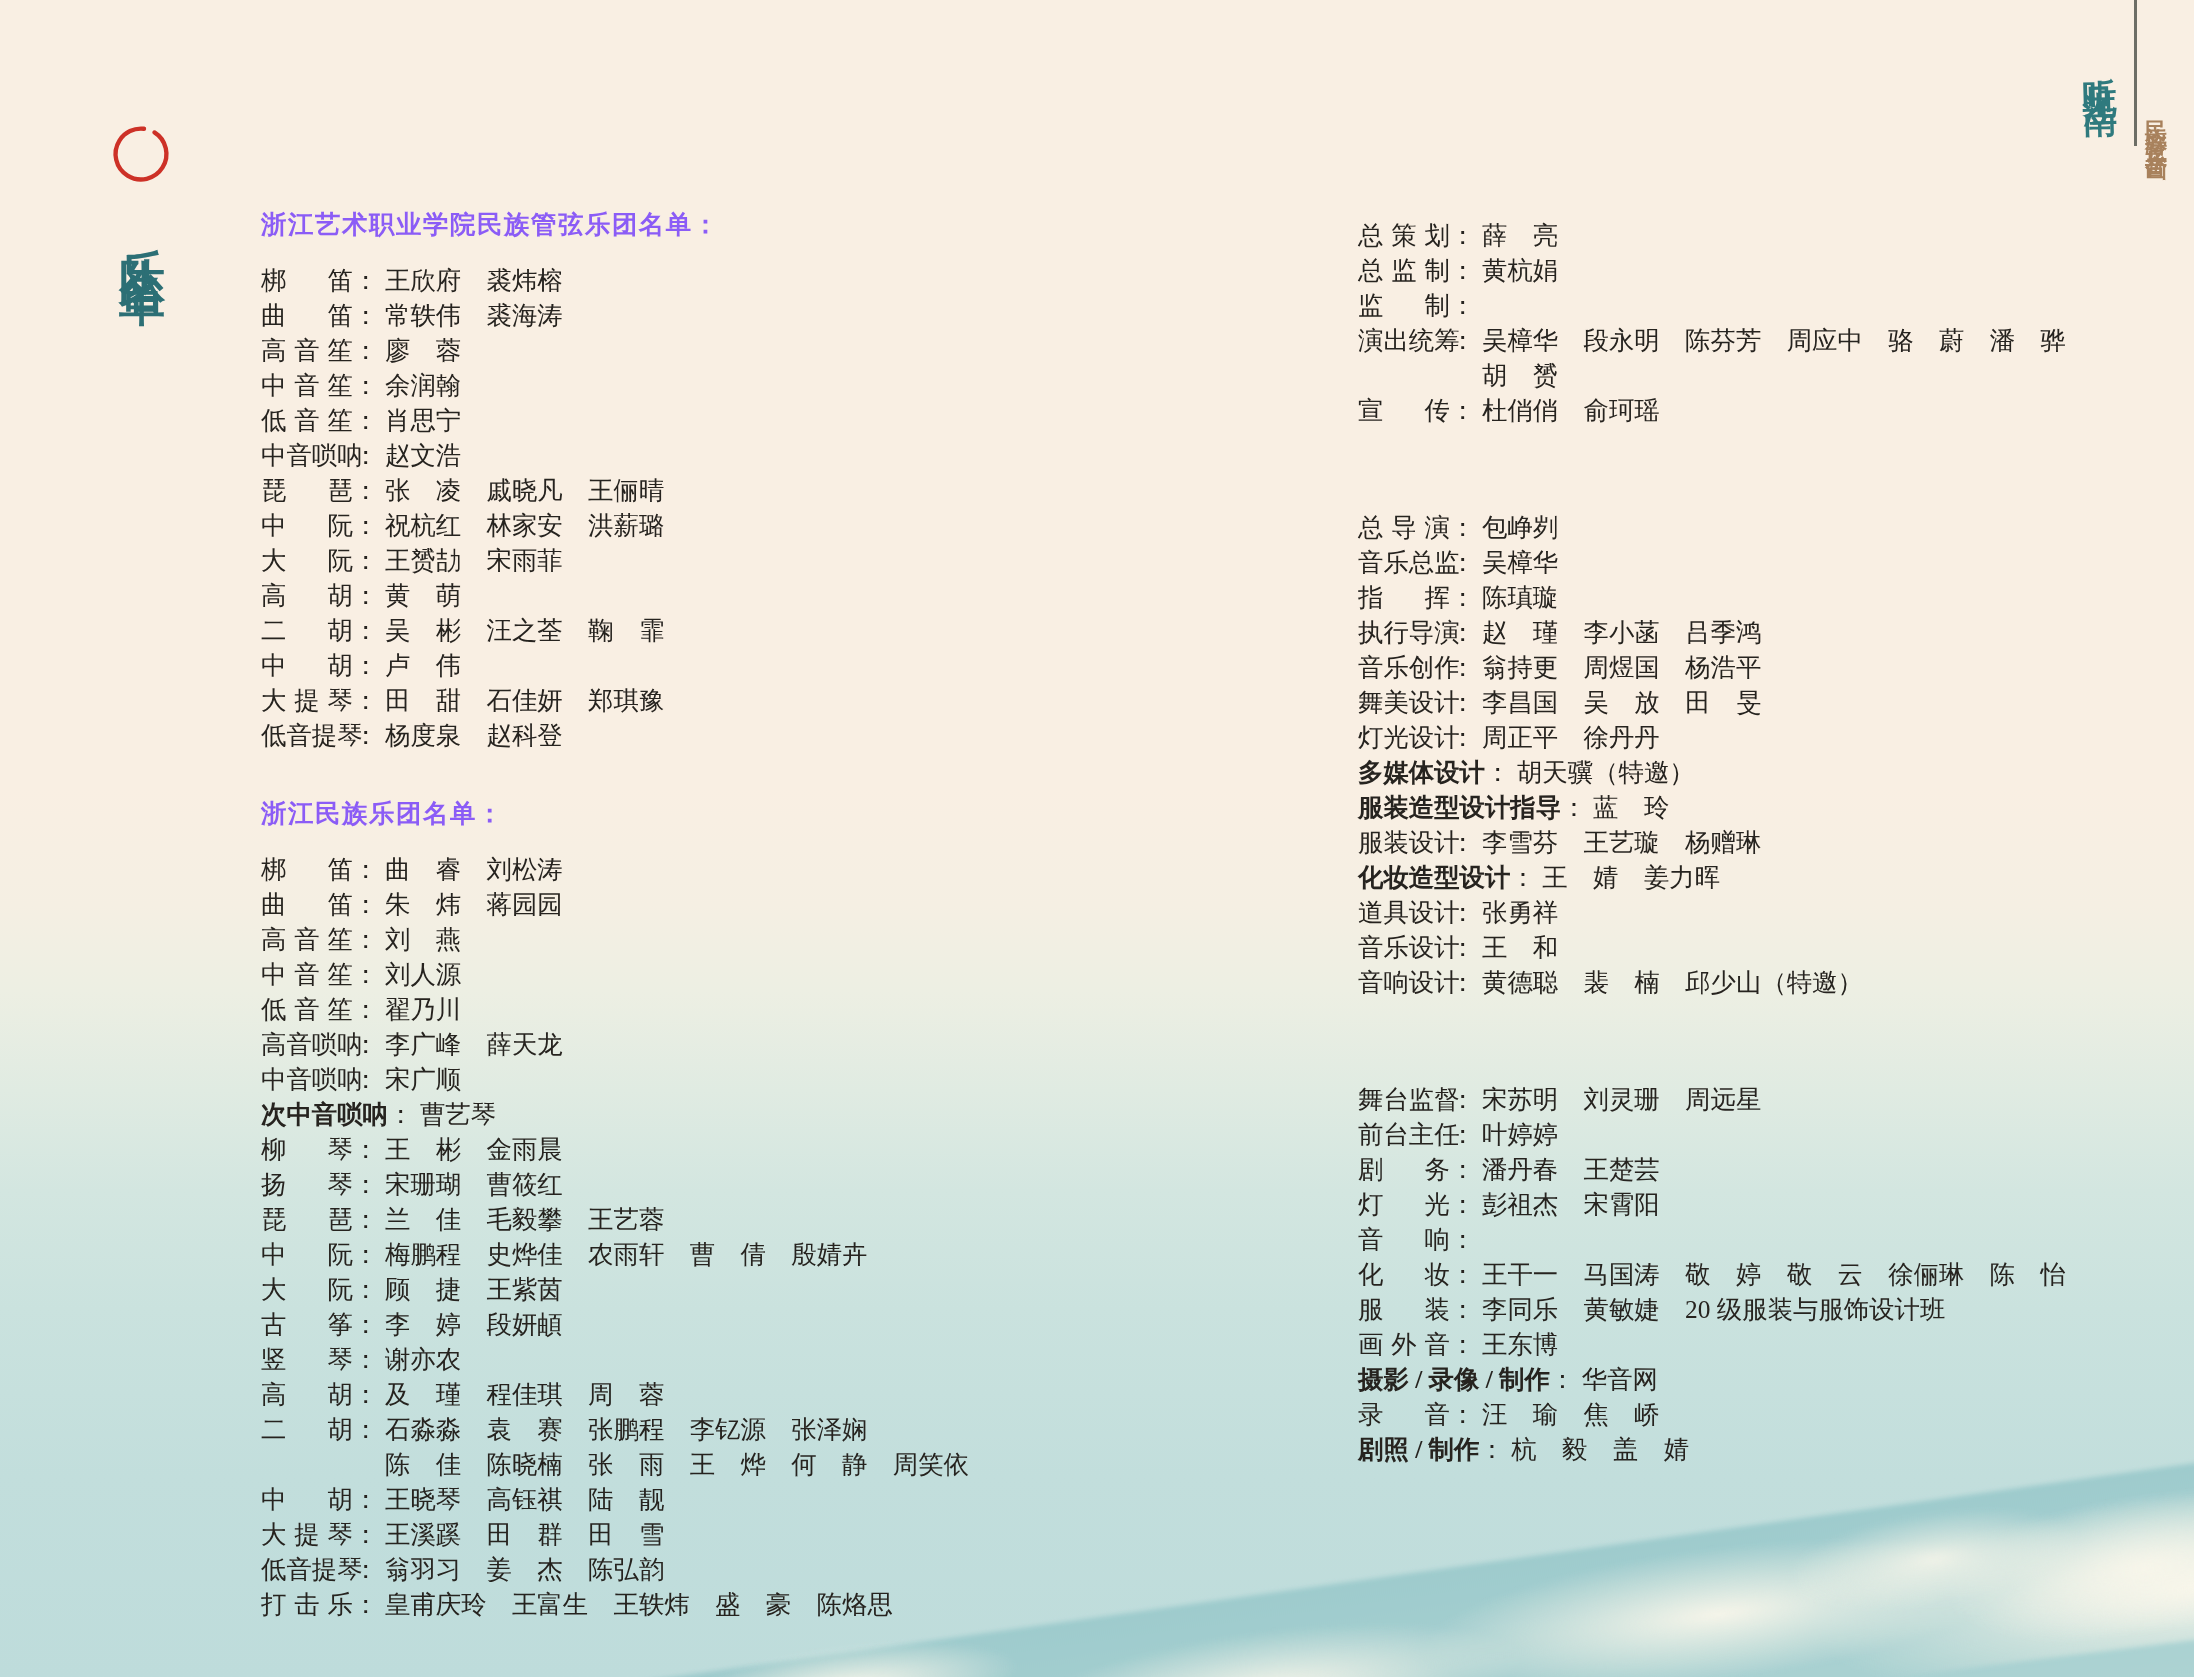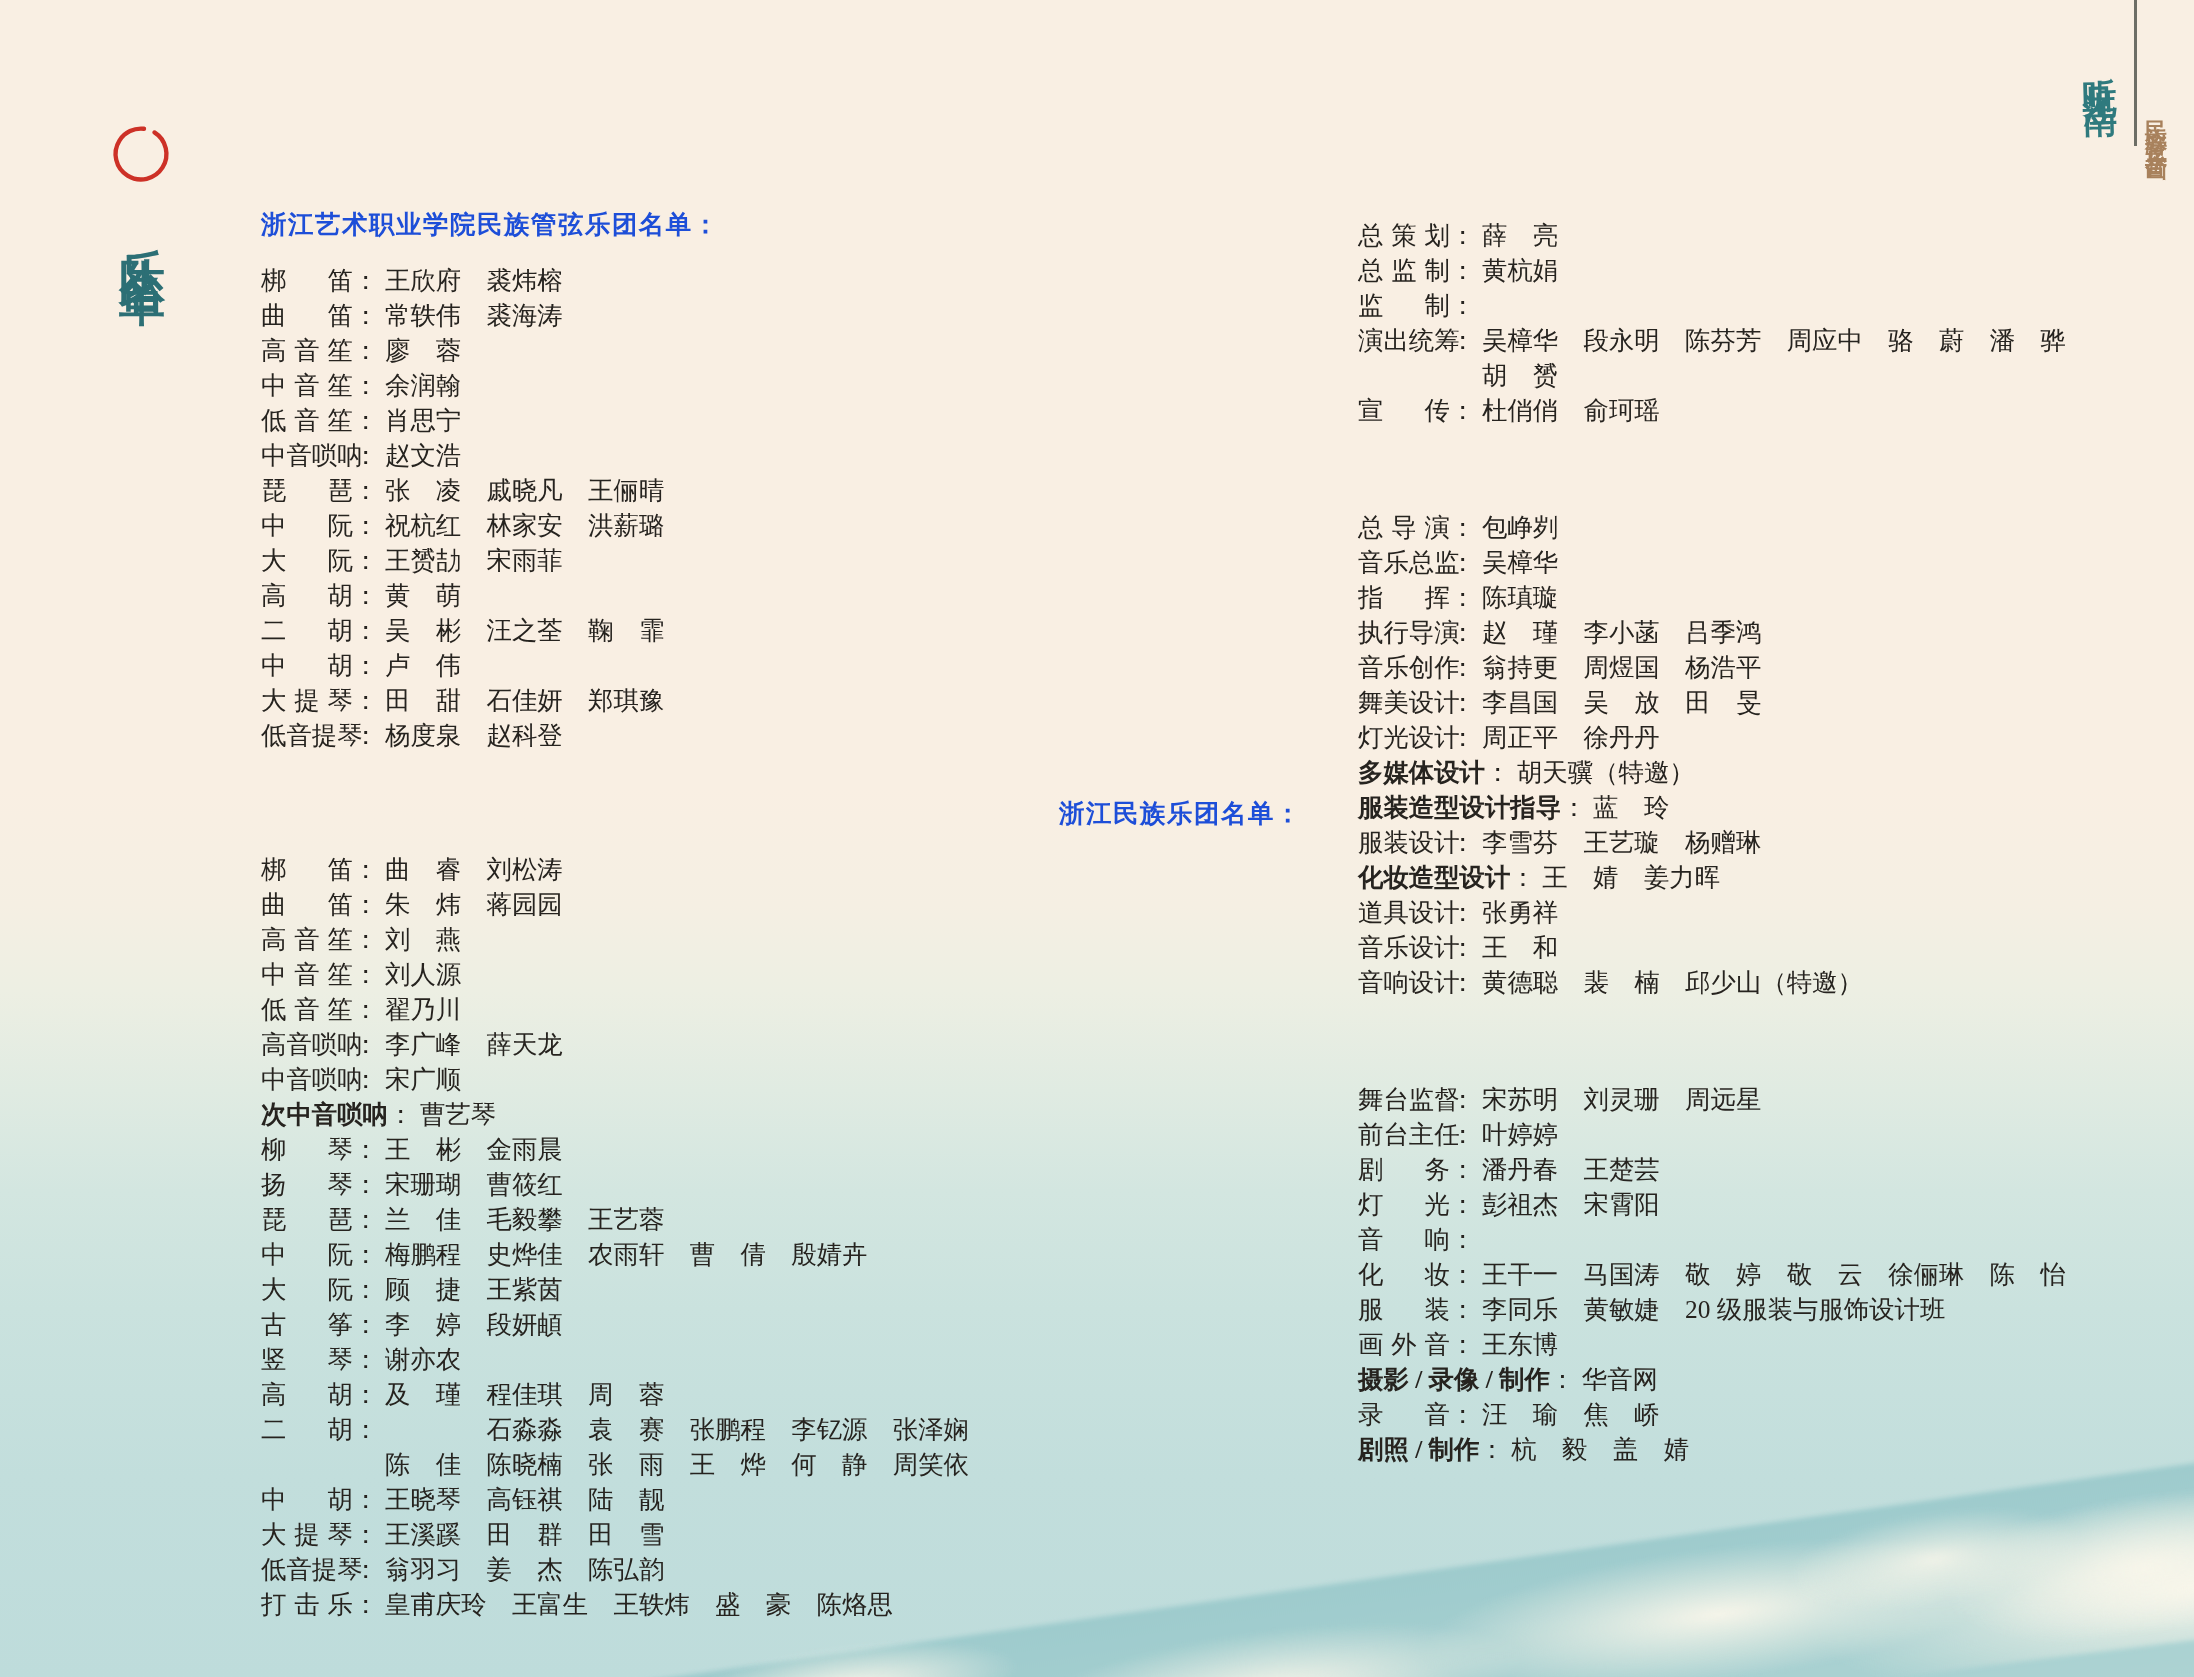--- a/index.html
+++ b/index.html
@@ -55,22 +55,22 @@
   }
   .subtitle-vert{
     position:absolute;left:2141px;top:103px;height:246px;
     writing-mode:vertical-rl;text-orientation:upright;
     font-size:22px;font-weight:600;letter-spacing:6.6px;color:#a8815c;
   }
   
   .col{position:absolute;font-size:25.4px;line-height:35px;}
   .col-left{left:261px;top:207px;width:1041px;}
   .col-right{left:1358px;top:218px;width:811px;}
-  .section-header{color:#1d4ed8;font-weight:700;letter-spacing:1.6px;margin-bottom:21px;}
-  .section + .section{margin-top:43px;text-align:right;}
+  .section-header{color:#8b5cf6;font-weight:700;letter-spacing:1.6px;margin-bottom:21px;}
+  .section + .section{margin-top:43px;}
   .group + .group{margin-top:82px;}
   .row{display:flex;align-items:flex-start;}
   .role{display:inline-flex;justify-content:space-between;width:92px;flex-shrink:0;}
   .role.natural{width:auto;justify-content:flex-start;font-weight:bold;}
   .colon{flex-shrink:0;}
   .names{margin-left:6.6px;}
   .names .line{display:block;white-space:pre-wrap;}
 </style>
 </head>
 <body>

